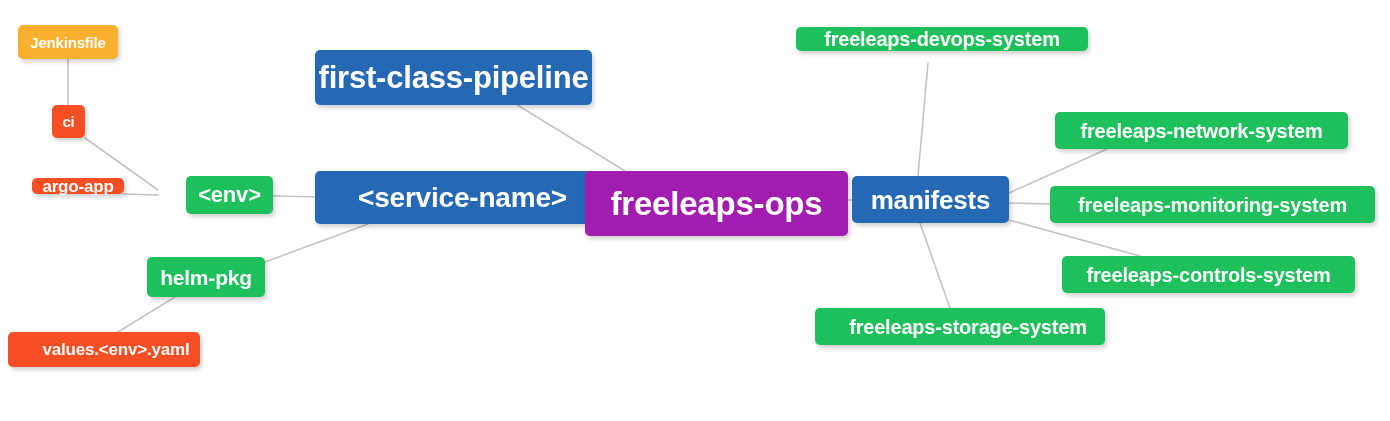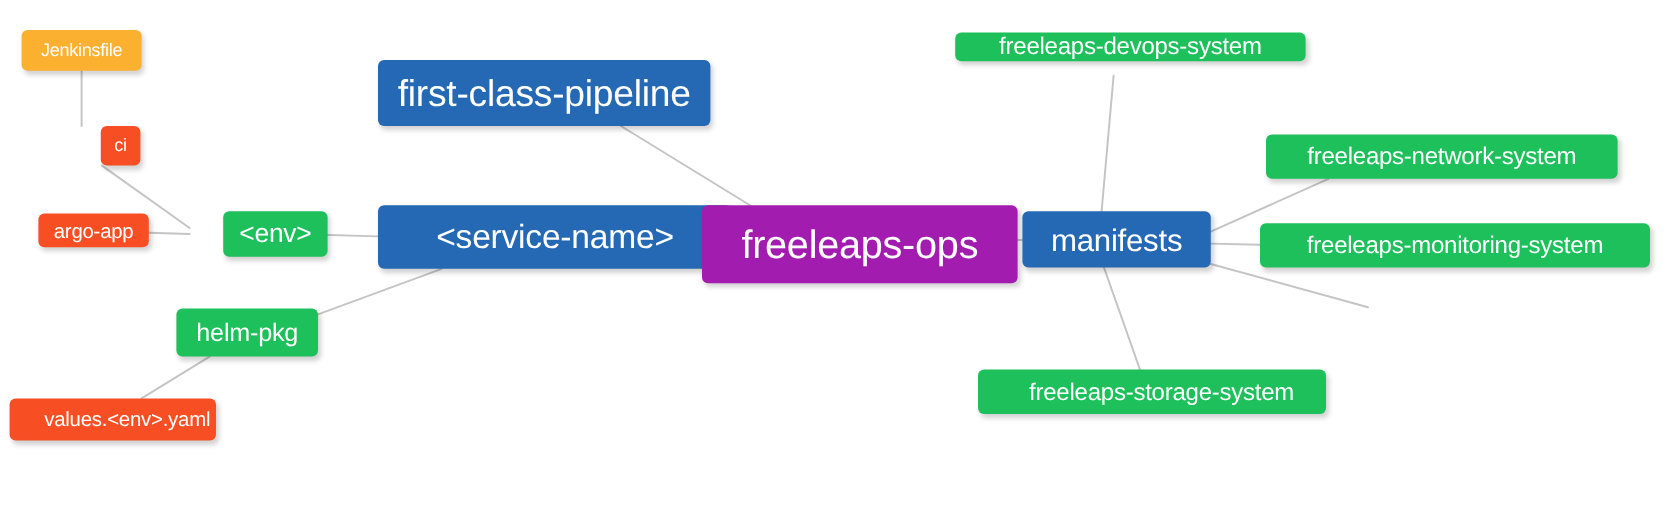--- a/index.html
+++ b/index.html
@@ -9,20 +9,21 @@
   }
   body {
     font-family: "Liberation Sans", sans-serif;
   }
   #mindmap {
     position: relative;
     width: 1390px;
     height: 421px;
     background: #ffffff;
     overflow: hidden;
+    font-weight: bold;
   }
   #edges {
     position: absolute;
     left: 0;
     top: 0;
     width: 1390px;
     height: 421px;
     pointer-events: none;
   }
   .node {
@@ -58,33 +59,33 @@
       <line x1="848" y1="200" x2="852" y2="200" stroke="#c4c4c4" stroke-width="1.6" stroke-linecap="round"></line>
       <line x1="918" y1="176" x2="928" y2="63" stroke="#c4c4c4" stroke-width="1.6" stroke-linecap="round"></line>
       <line x1="1009" y1="193" x2="1107" y2="149" stroke="#c4c4c4" stroke-width="1.6" stroke-linecap="round"></line>
       <line x1="1009" y1="203" x2="1050" y2="204" stroke="#c4c4c4" stroke-width="1.6" stroke-linecap="round"></line>
       <line x1="1009" y1="220" x2="1140" y2="256" stroke="#c4c4c4" stroke-width="1.6" stroke-linecap="round"></line>
       <line x1="920" y1="223" x2="950" y2="308" stroke="#c4c4c4" stroke-width="1.6" stroke-linecap="round"></line>
     </svg>
 <div class="node" style="left: 18px; top: 25px; width: 100px; height: 34px; background: rgb(251, 176, 48); font-size: 15px;">
       <span class="node-label">Jenkinsfile</span>
     </div>
-    <div class="node" style="left: 52px; top: 105px; width: 33px; height: 33px; background: rgb(247, 79, 35); font-size: 15px; margin-left: 32px;">
+    <div class="node" style="left: 52px; top: 105px; width: 33px; height: 33px; background: rgb(247, 79, 35); font-size: 15px;">
       <span class="node-label">ci</span>
     </div>
-    <div class="node" style="left: 32px; top: 178px; width: 92px; height: 28px; background: rgb(247, 79, 35); font-size: 17px; text-align: center;">
+    <div class="node" style="left: 32px; top: 178px; width: 92px; height: 16px; background: rgb(247, 79, 35); font-size: 17px; text-align: center;">
       <span class="node-label">argo-app</span>
     </div>
     <div class="node" style="left: 158px; top: 176px; width: 87px; height: 38px; background: rgb(30, 192, 91); font-size: 22px; margin-left: 28px;">
       <span class="node-label">&lt;env&gt;</span>
     </div>
     <div class="node" style="left: 147px; top: 257px; width: 118px; height: 40px; background: rgb(30, 192, 91); font-size: 21px;">
       <span class="node-label">helm-pkg</span>
     </div>
-    <div class="node" style="left: 8px; top: 332px; width: 172px; height: 35px; background: rgb(247, 79, 35); font-size: 17px; padding-left: 24px;">
+    <div class="node" style="left: 8px; top: 332px; width: 192px; height: 35px; background: rgb(247, 79, 35); font-size: 17px; padding-left: 24px;">
       <span class="node-label">values.&lt;env&gt;.yaml</span>
     </div>
     <div class="node" style="left: 315px; top: 50px; width: 277px; height: 55px; background: rgb(37, 105, 181); font-size: 31px;">
       <span class="node-label">first-class-pipeline</span>
     </div>
     <div class="node" style="left: 315px; top: 171px; width: 295px; height: 53px; background: rgb(37, 105, 181); font-size: 28px;">
       <span class="node-label">&lt;service-name&gt;</span>
     </div>
     <div class="node" style="left: 585px; top: 171px; width: 263px; height: 65px; background: #a21caf; font-size: 33px;">
       <span class="node-label">freeleaps-ops</span>
@@ -94,16 +95,19 @@
     </div>
     <div class="node" style="left: 796px; top: 27px; width: 292px; height: 24px; background: rgb(30, 192, 91); font-size: 20px;">
       <span class="node-label">freeleaps-devops-system</span>
     </div>
     <div class="node" style="left: 1055px; top: 112px; width: 293px; height: 37px; background: rgb(30, 192, 91); font-size: 20px; text-align: right;">
       <span class="node-label">freeleaps-network-system</span>
     </div>
     <div class="node" style="left: 1050px; top: 186px; width: 325px; height: 37px; background: rgb(30, 192, 91); font-size: 20px;">
       <span class="node-label">freeleaps-monitoring-system</span>
     </div>
+    <div class="node" style="left: 1062px; top: 256px; width: 293px; height: 37px; background: rgb(30, 192, 91); font-size: 20px;">
+      <span class="node-label">freeleaps-controls-system</span>
+    </div>
     <div class="node" style="left: 815px; top: 308px; width: 290px; height: 37px; background: rgb(30, 192, 91); font-size: 20px; padding-left: 16px;">
       <span class="node-label">freeleaps-storage-system</span>
     </div>
   </div>
 
 </body></html>

